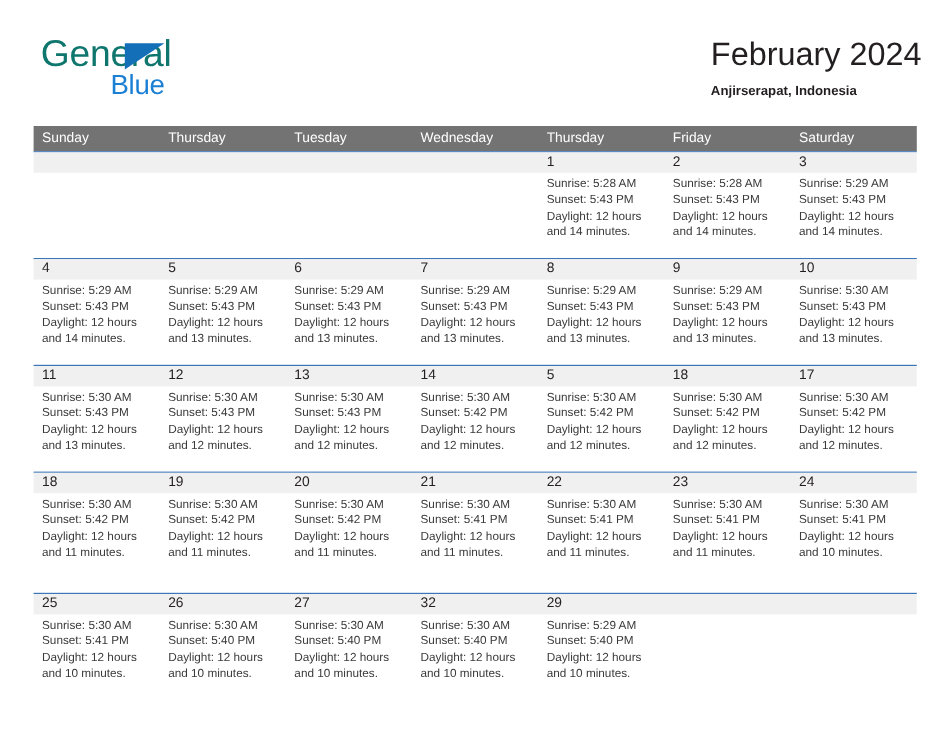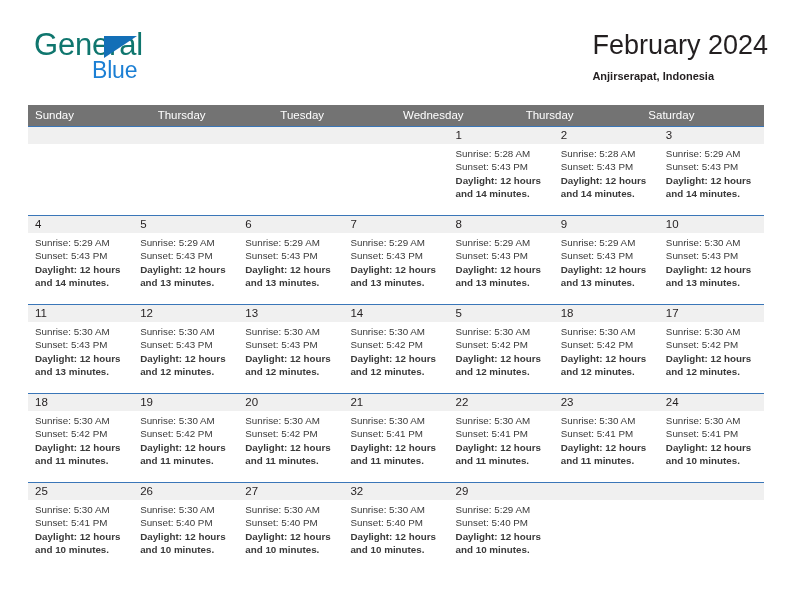--- a/index.html
+++ b/index.html
@@ -110,20 +110,21 @@
     overflow: hidden;
   }
   .week-row {
     position: relative;
     border-top: 1.6px solid #3a76b8;
     height: 89px;
     box-sizing: border-box;
   }
   .week-row.last {
     border-bottom: 0;
+    margin-top: 12px;
   }
   .daynum-band {
     position: absolute;
     left: 0;
     top: 0;
     right: 0;
     height: 17px;
     background: #f0f0f0;
   }
   .cells {
@@ -151,21 +152,20 @@
     font-size: 9.8px;
     line-height: 13.3px;
     color: #3a3a3a;
   }
   .detail div {
     white-space: nowrap;
   }
   .detail div.wrap {
     white-space: normal;
     max-width: 97px;
-    font-weight: bold;
   }
   .cell.empty .daynum,
   .cell.empty .detail {
     visibility: hidden;
   }
 </style>
 </head>
 <body>
 
 <div class="page">
@@ -186,20 +186,21 @@
   </div>
 
   <div class="calendar">
 
     <div class="weekday-row">
       <div class="weekday">Sunday</div>
       <div class="weekday">Thursday</div>
       <div class="weekday">Tuesday</div>
       <div class="weekday">Wednesday</div>
       <div class="weekday">Thursday</div>
+      <div class="weekday">Friday</div>
       <div class="weekday">Saturday</div>
     </div>
 
     <div id="weeks-container">
         <div class="week-row">
           <div class="daynum-band"></div>
           <div class="cells">
             <div class="cell empty">
               <div class="daynum"></div>
               <div class="detail">

